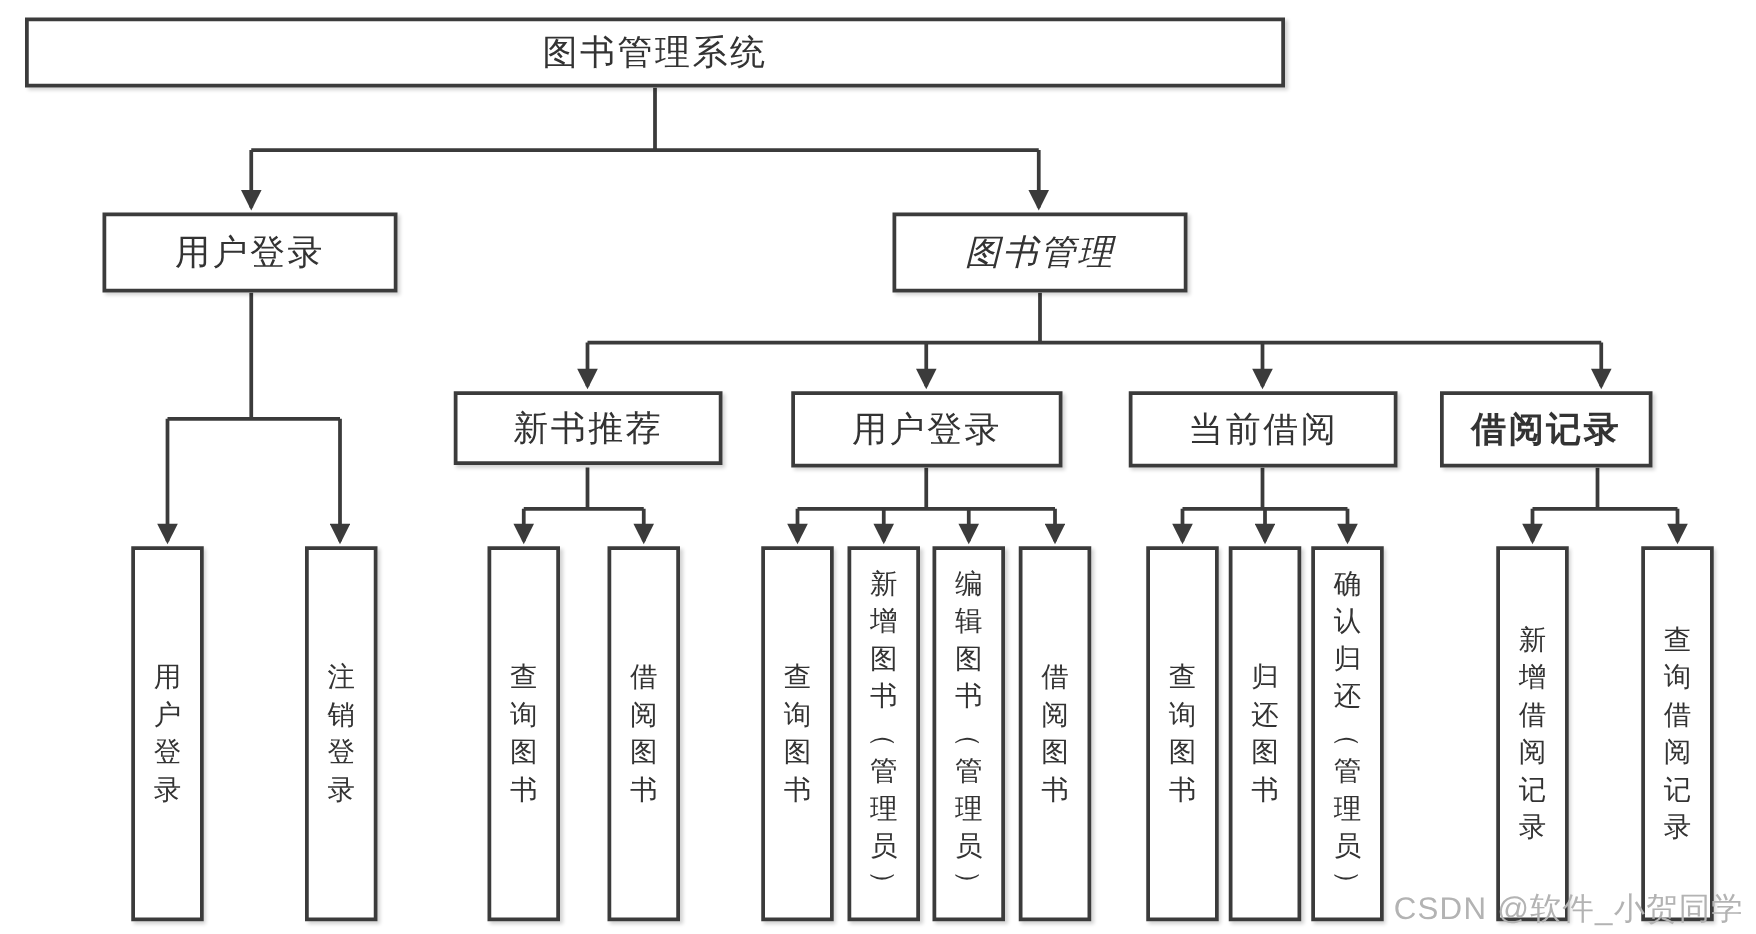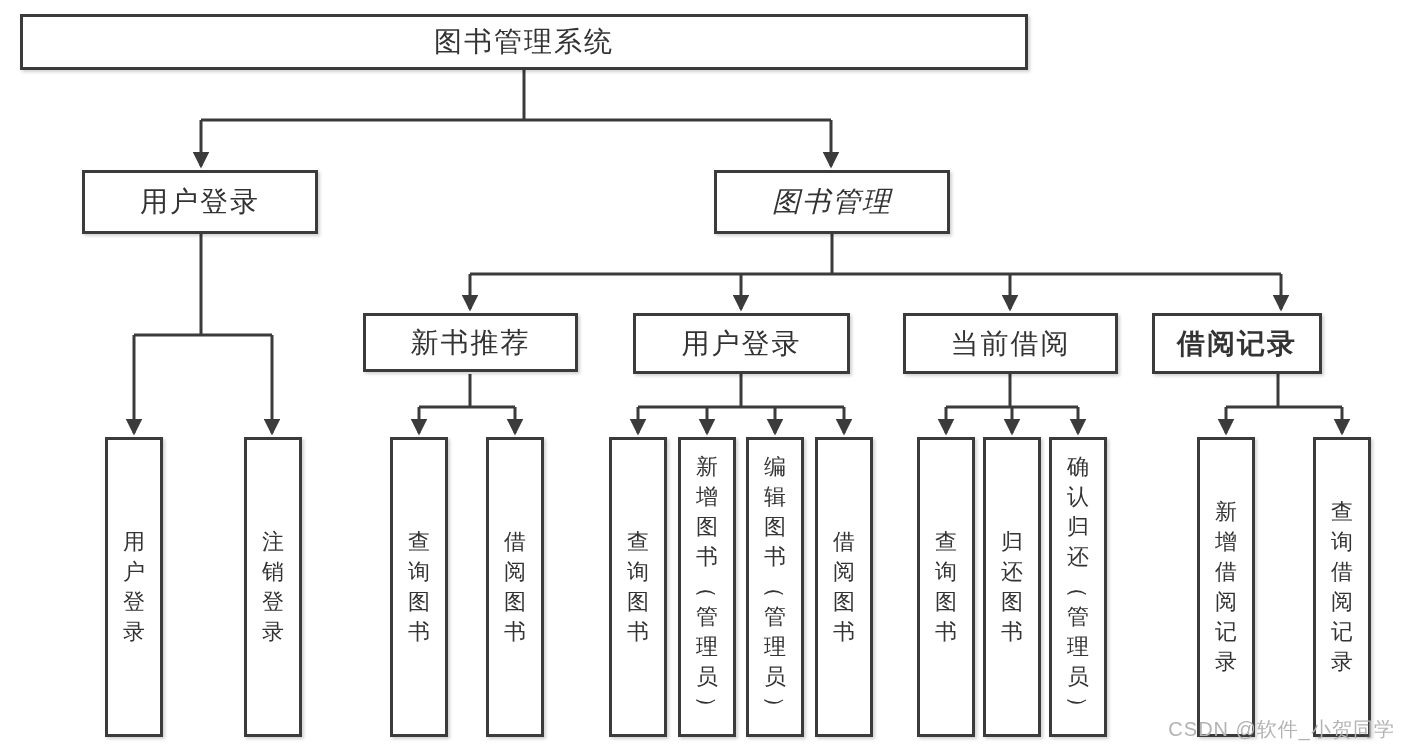--- a/index.html
+++ b/index.html
@@ -62,21 +62,21 @@
     line-height: 1.36;
     text-align: center;
   }
   .vchar.rot {
     transform: rotate(90deg);
   }
   .watermark {
     position: absolute;
     right: 10px;
     bottom: 4px;
-    font-size: 20px;
+    font-size: 25px;
     letter-spacing: 1px;
     color: var(--watermark);
     z-index: 3;
     white-space: nowrap;
   }
 </style>
 </head>
 <body>
 
 <div class="stage">

